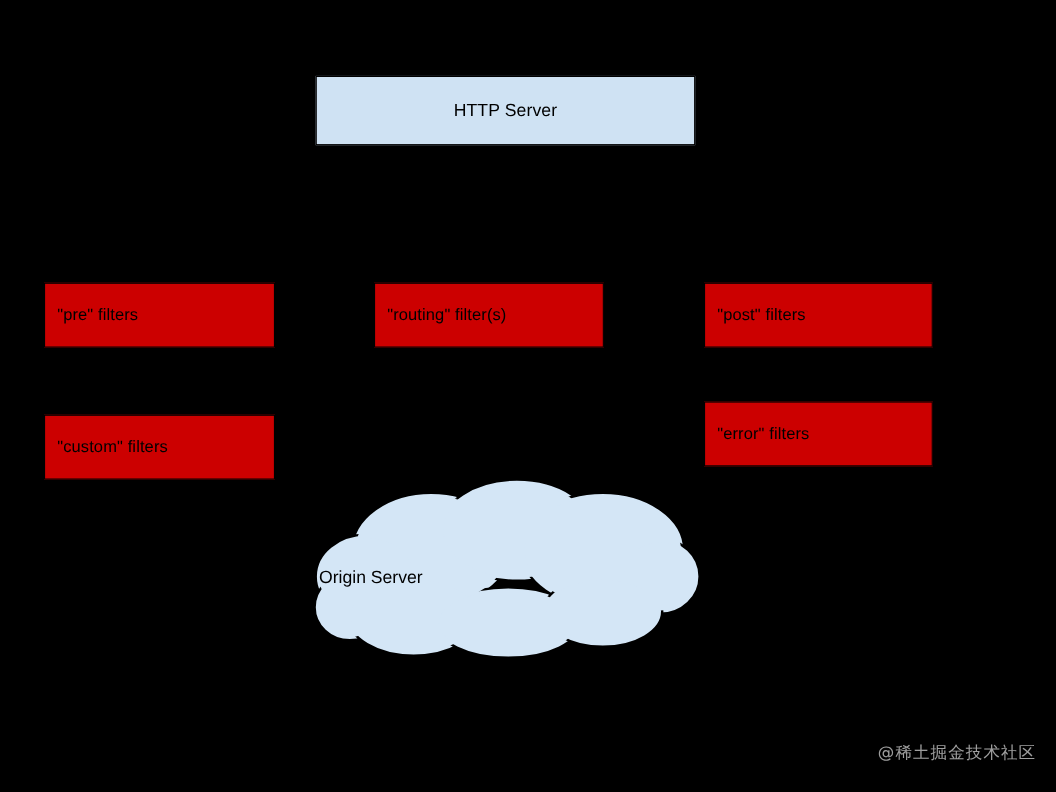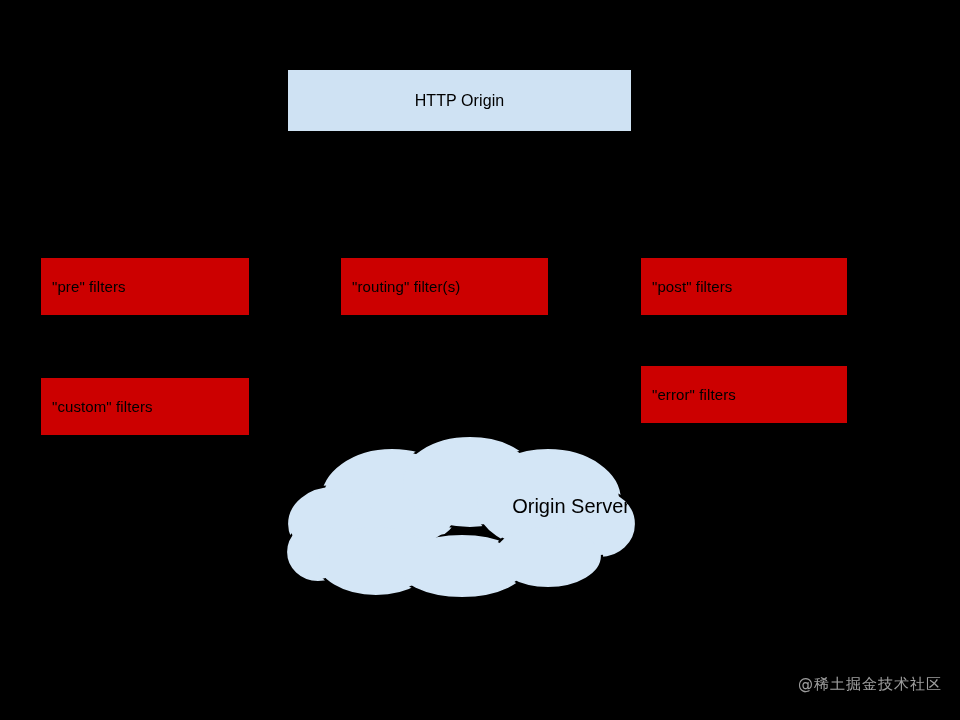--- a/index.html
+++ b/index.html
@@ -47,24 +47,24 @@
     position: absolute;
     left: 0;
     top: 0;
     width: 960px;
     height: 720px;
     pointer-events: none;
   }
   #cloud-label {
     position: absolute;
     left: 290px;
-    top: 495px;
+    top: 517px;
     width: 340px;
-    text-align: right;
-    font-size: 20px;
+    text-align: left;
+    font-size: 16px;
     color: #000000;
     font-family: "Liberation Sans", sans-serif;
   }
   #watermark {
     position: absolute;
     right: 18px;
     bottom: 26px;
     font-size: 15px;
     color: rgba(255,255,255,0.62);
     font-family: "DejaVu Sans", sans-serif;
@@ -104,21 +104,21 @@
       <ellipse cx="318" cy="552" rx="29" ry="27" fill="#d4e6f6"></ellipse>
       <ellipse cx="600" cy="524" rx="33" ry="31" fill="#d4e6f6"></ellipse>
       <ellipse cx="376" cy="560" rx="57" ry="33" fill="#d4e6f6"></ellipse>
       <ellipse cx="462" cy="566" rx="63" ry="29" fill="#d4e6f6"></ellipse>
       <ellipse cx="548" cy="556" rx="51" ry="29" fill="#d4e6f6"></ellipse>
     </g>
   </svg>
   <div id="cloud-label">Origin Server</div>
 
   <div class="node node-blue" style="left:287px; top:69px; width:345px; height:63px;">
-    <span>HTTP Origin</span>
+    <span>HTTP Server</span>
   </div>
 
   <div class="node node-red" style="left:40px; top:257px; width:210px; height:59px;">
     <span>"pre" filters</span>
   </div>
 
   <div class="node node-red" style="left:340px; top:257px; width:209px; height:59px;">
     <span>"routing" filter(s)</span>
   </div>
 

